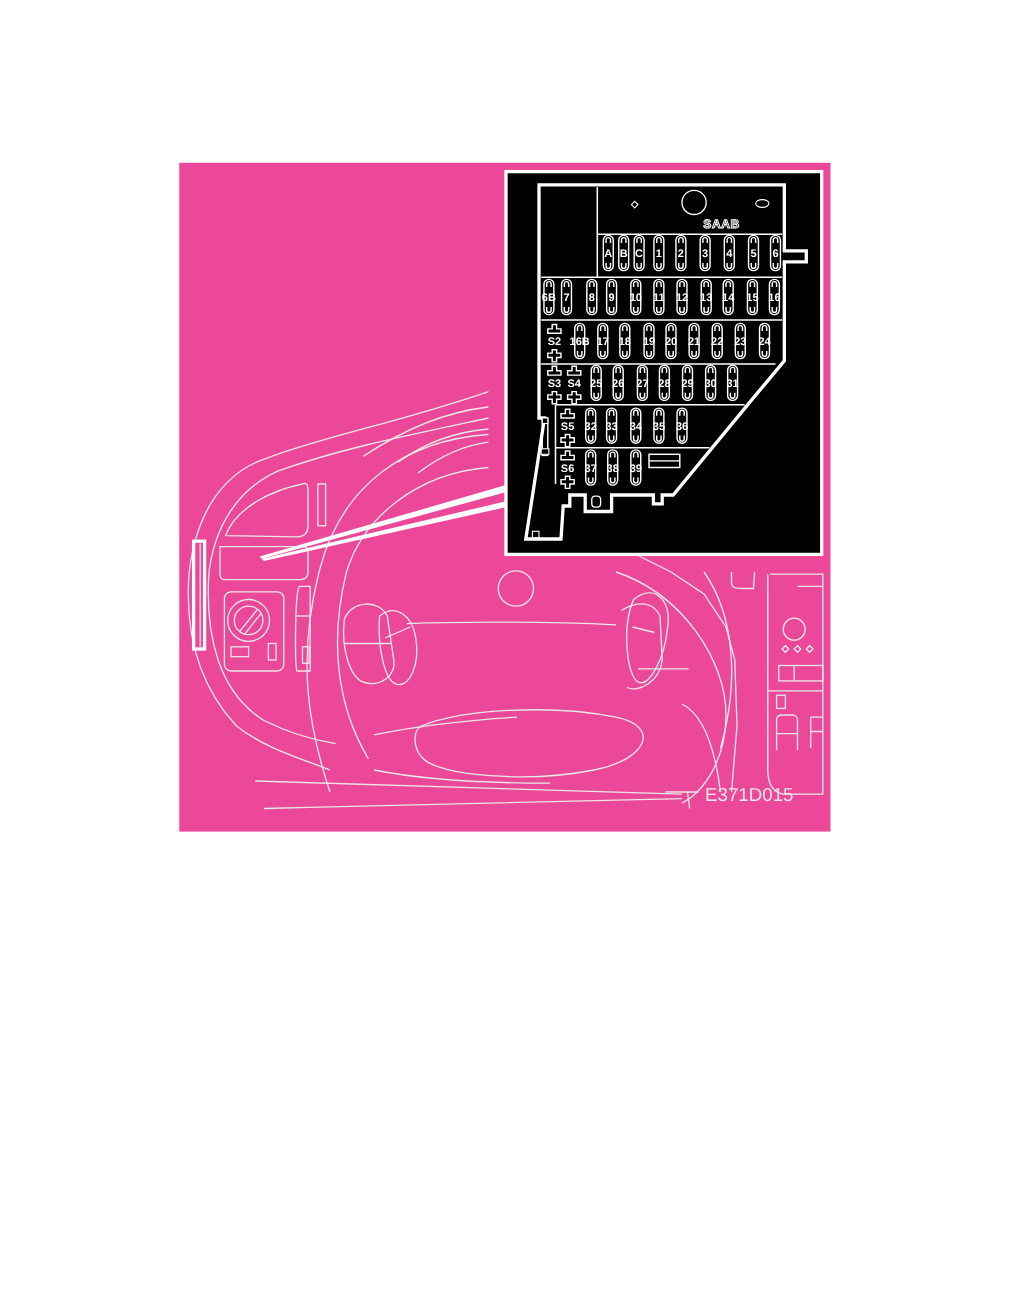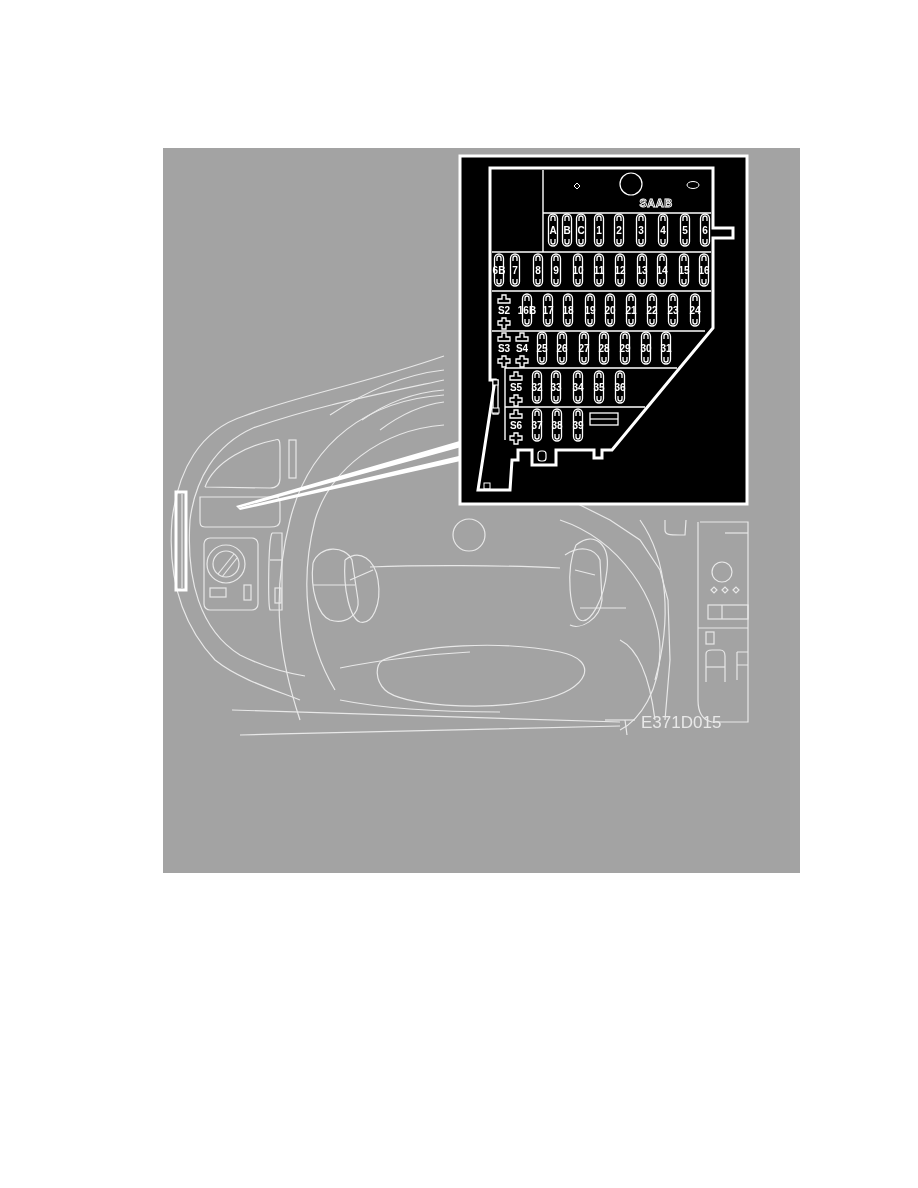--- a/index.html
+++ b/index.html
@@ -1,19 +1,19 @@
 <!DOCTYPE html>
 <html><head>
 <meta charset="utf-8">
 <style>
   html, body { margin: 0; padding: 0; background: #ffffff; }
   body { width: 918px; height: 1188px; position: relative; overflow: hidden;
          font-family: "Liberation Sans", sans-serif; }
-  #figure { position: absolute; left: 163px; top: 148px; width: 592px; height: 725px;
-            background: #a3a3a3; padding-left: 45px; }
+  #figure { position: absolute; left: 163px; top: 148px; width: 592px; height: 608px;
+            background: #ec4899; }
   #figure svg { position: absolute; left: 0; top: 0; }
   .ln { fill: none; stroke: #e8e8e8; stroke-width: 1.2; }
   .lnb { fill: none; stroke: #ffffff; stroke-width: 3; }
   .fuse { fill: none; stroke: #ffffff; stroke-width: 1.3; }
   .flabel { fill: #ffffff; font-family: "Liberation Sans", sans-serif; font-weight: bold;
             font-size: 10px; text-anchor: middle; }
   .caption { fill: #e8e8e8; font-family: "Liberation Sans", sans-serif; font-size: 17px; }
   .brand { fill: #000; stroke: #fff; stroke-width: 0.9; font-family: "Liberation Sans", sans-serif;
            font-weight: bold; font-size: 11px; text-anchor: middle; letter-spacing: 0.5px; }
 </style>

